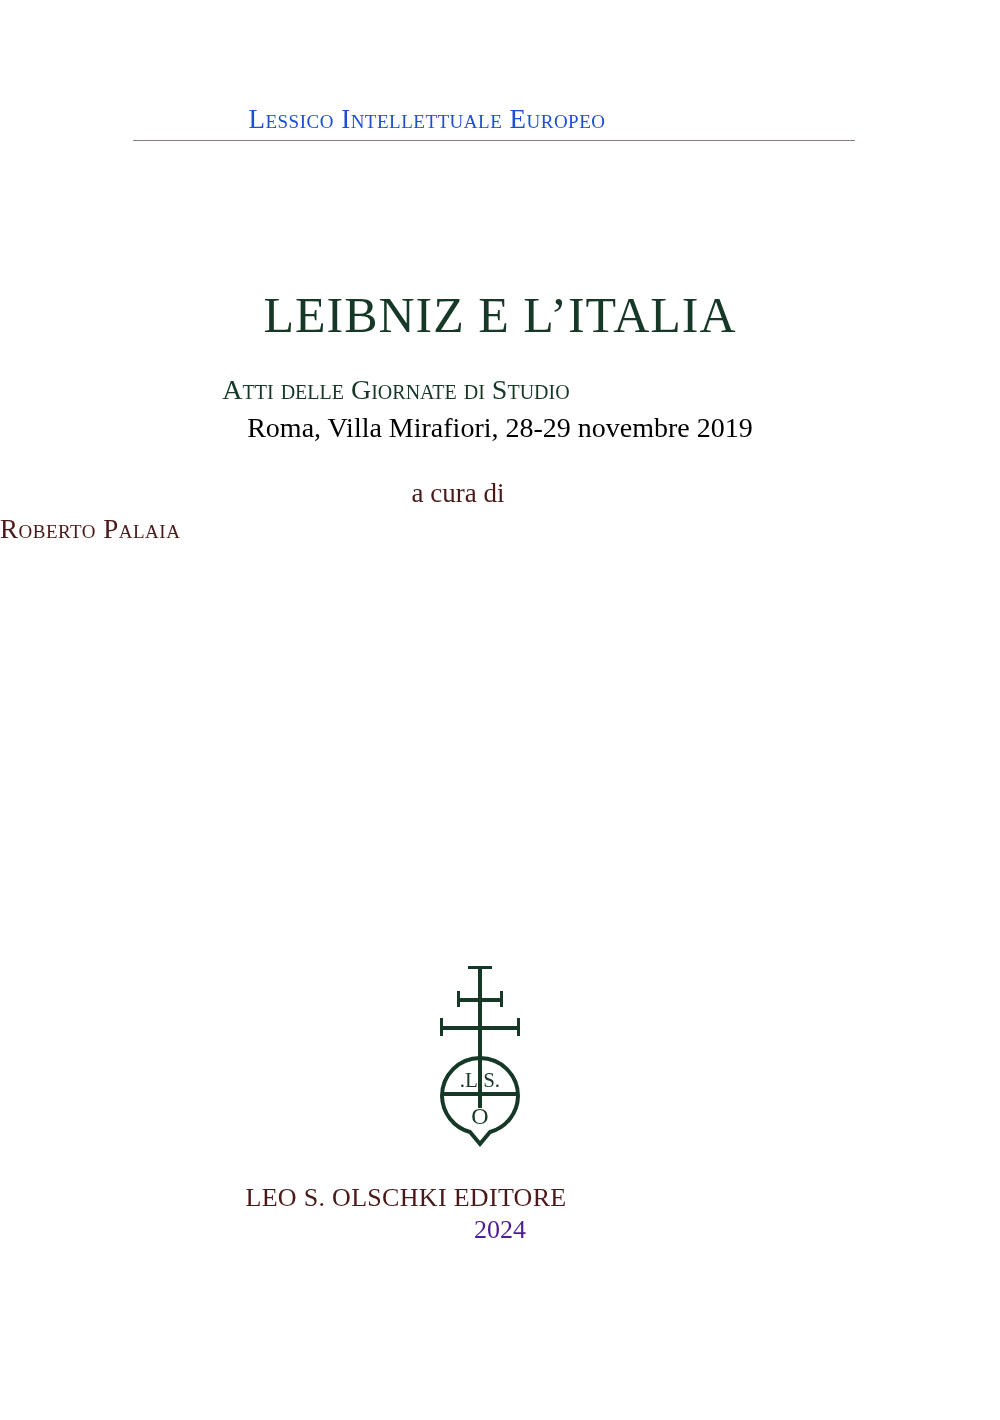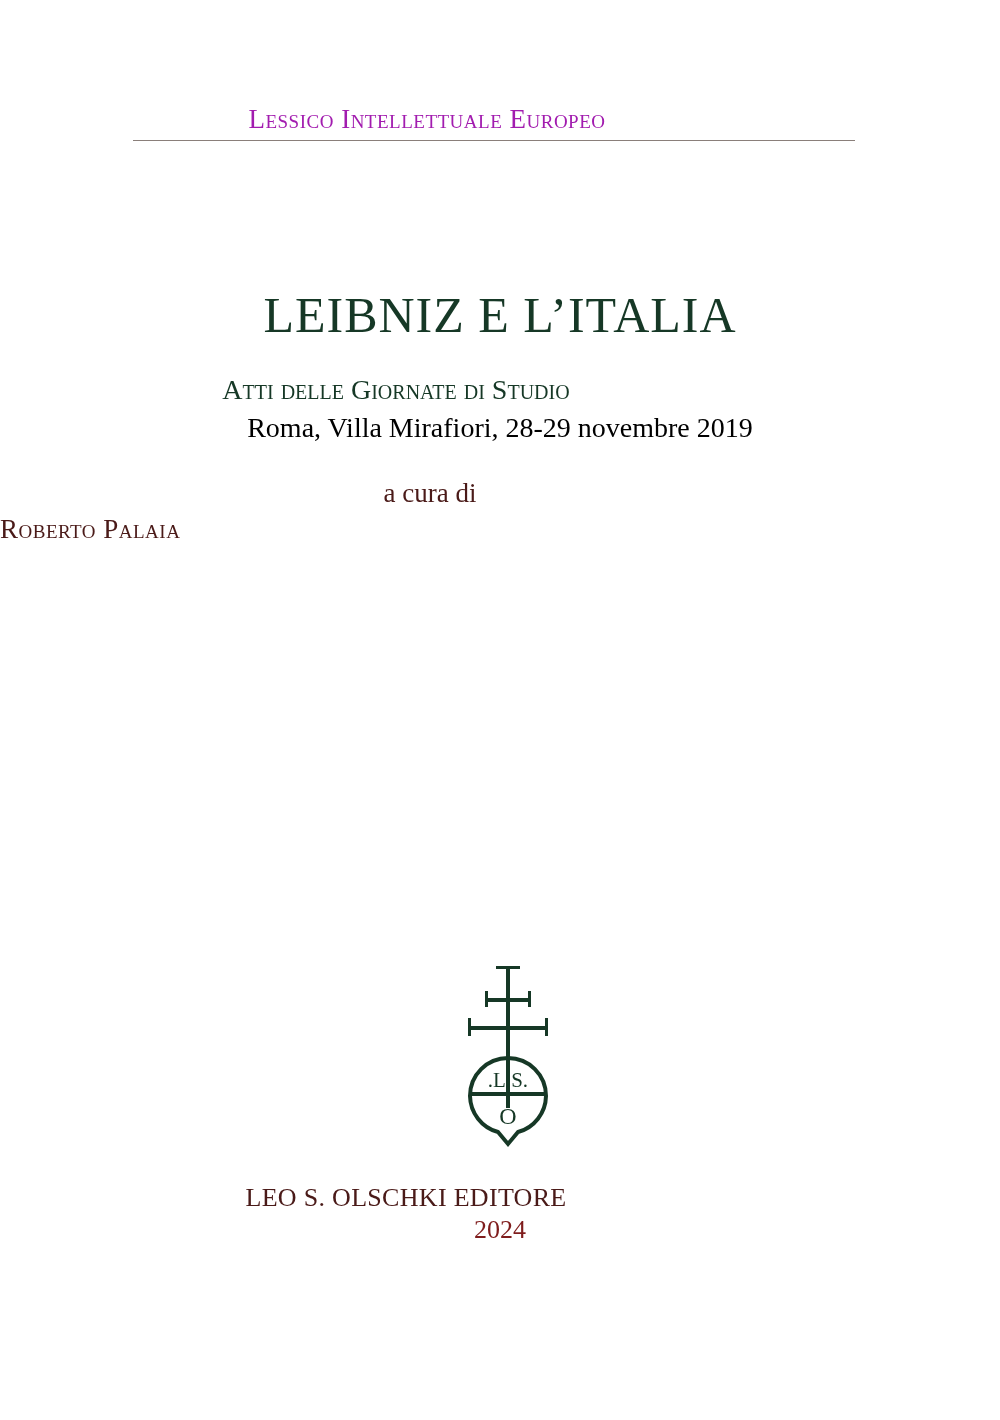--- a/index.html
+++ b/index.html
@@ -14,21 +14,21 @@
       overflow: hidden;
       font-family: "Liberation Serif", "DejaVu Serif", serif;
     }
     .series {
       position: absolute;
       top: 104px;
       left: 0;
       width: 854px;
       text-align: center;
       font-size: 27px;
-      color: #a21caf;
+      color: #1d4ed8;
       font-variant: small-caps;
       letter-spacing: 0.5px;
     }
     .rule {
       position: absolute;
       top: 140px;
       left: 133px;
       width: 722px;
       height: 0;
       border-top: 1.5px solid #8a7f7a;
@@ -66,37 +66,38 @@
     }
     .curated {
       position: absolute;
       top: 476px;
       left: 0;
       width: 860px;
       text-align: center;
       font-size: 27px;
       color: #4a1a18;
       line-height: 34px;
+      padding-left: 28px;
     }
     .editor {
       position: absolute;
       top: 512px;
       left: 0;
       width: 1000px;
       text-align: left;
       font-size: 27px;
       color: #4a1a18;
       font-variant: small-caps;
       letter-spacing: 0.5px;
       line-height: 34px;
     }
     .logo {
       position: absolute;
       top: 966px;
-      left: 460px;
+      left: 432px;
       width: 96px;
       height: 184px;
     }
     .publisher {
       position: absolute;
       top: 1182px;
       left: 0;
       width: 812px;
       text-align: center;
       font-size: 26px;
@@ -104,21 +105,21 @@
       line-height: 32px;
       letter-spacing: 0.3px;
     }
     .year {
       position: absolute;
       top: 1214px;
       left: 0;
       width: 1000px;
       text-align: center;
       font-size: 26px;
-      color: #7f1d1d;
+      color: #4c1d95;
       line-height: 32px;
     }
   </style>
 </head>
 <body>
 
 <div class="series">Lessico Intellettuale Europeo</div>
 <div class="rule"></div>
 
 <div class="title">LEIBNIZ E L’ITALIA</div>

